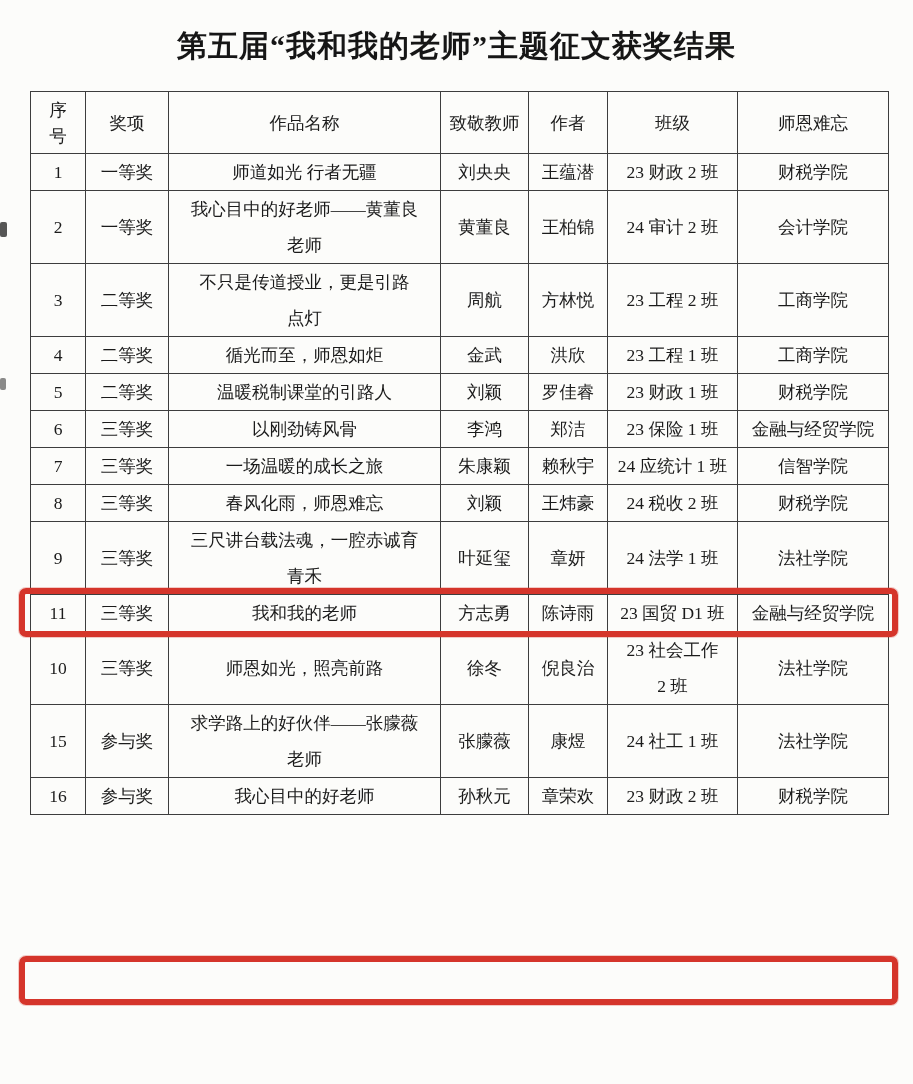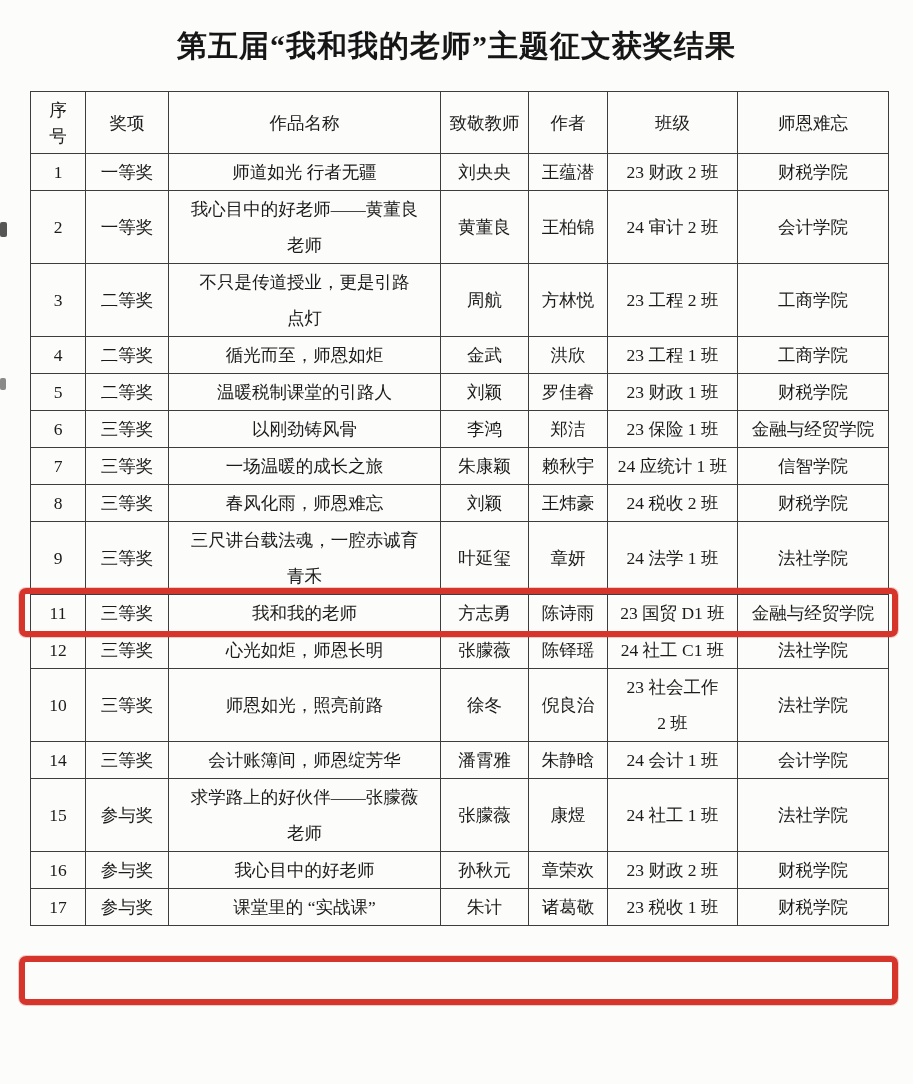--- a/index.html
+++ b/index.html
@@ -191,73 +191,46 @@
         <tr>
       <td>11</td>
       <td>三等奖</td>
       <td>我和我的老师</td>
       <td>方志勇</td>
       <td>陈诗雨</td>
       <td>23 国贸 D1 班</td>
       <td>金融与经贸学院</td>
     </tr>
         <tr>
-      <td>12</td>
-      <td>三等奖</td>
-      <td>心光如炬，师恩长明</td>
-      <td>张朦薇</td>
-      <td>陈铎瑶</td>
-      <td>24 社工 C1 班</td>
-      <td>法社学院</td>
-    </tr>
-        <tr>
       <td>10</td>
       <td>三等奖</td>
       <td>师恩如光，照亮前路</td>
       <td>徐冬</td>
       <td>倪良治</td>
       <td>23 社会工作
 2 班</td>
       <td>法社学院</td>
-    </tr>
-        <tr>
-      <td>14</td>
-      <td>三等奖</td>
-      <td>会计账簿间，师恩绽芳华</td>
-      <td>潘霄雅</td>
-      <td>朱静晗</td>
-      <td>24 会计 1 班</td>
-      <td>会计学院</td>
     </tr>
         <tr>
       <td>15</td>
       <td>参与奖</td>
       <td>求学路上的好伙伴——张朦薇
 老师</td>
       <td>张朦薇</td>
       <td>康煜</td>
       <td>24 社工 1 班</td>
       <td>法社学院</td>
     </tr>
         <tr>
       <td>16</td>
       <td>参与奖</td>
       <td>我心目中的好老师</td>
       <td>孙秋元</td>
       <td>章荣欢</td>
       <td>23 财政 2 班</td>
       <td>财税学院</td>
     </tr>
-        <tr>
-      <td>17</td>
-      <td>参与奖</td>
-      <td>课堂里的 “实战课”</td>
-      <td>朱计</td>
-      <td>诸葛敬</td>
-      <td>23 税收 1 班</td>
-      <td>财税学院</td>
-    </tr>
       </tbody>
   </table>
 
 <div class="red-box" style="border-color: rgb(213, 53, 43); top: 497px; height: 49px;"></div>
     <div class="red-box" style="border-color: rgb(213, 53, 43); top: 865px; height: 49px;"></div>
   </div>
 
 </body></html>

